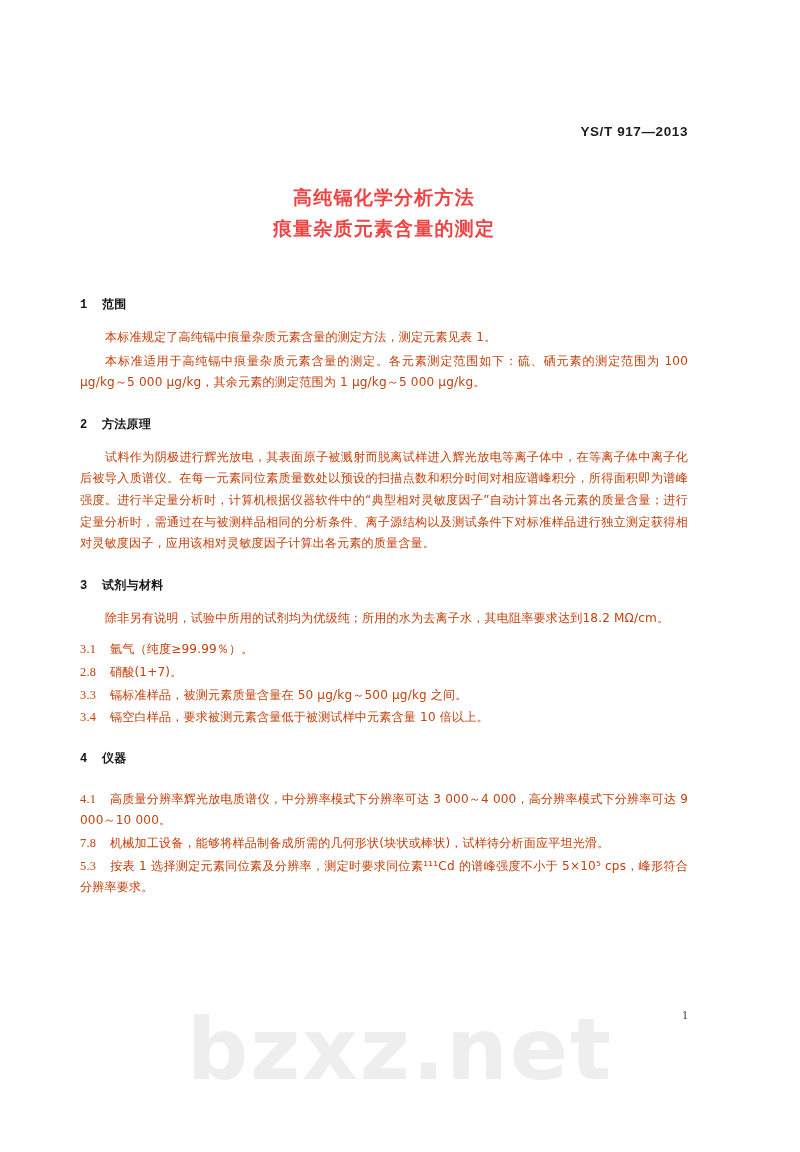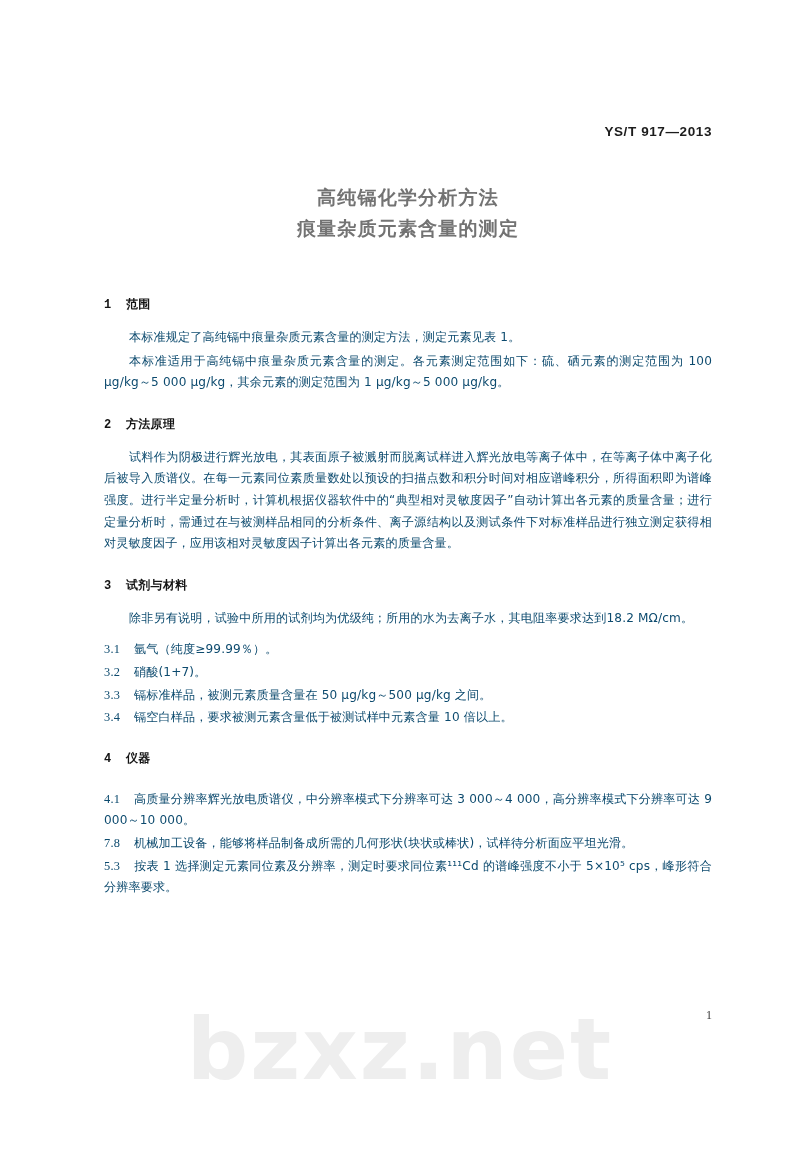--- a/index.html
+++ b/index.html
@@ -29,21 +29,21 @@
   .page::before {
     content: "";
     position: absolute;
     left: 0; top: 0; right: 0; bottom: 0;
     background: #ffffff;
     pointer-events: none;
   }
 
   .content {
     position: absolute;
-    left: 104px;
+    left: 80px;
     top: 0;
     width: 608px;
     height: 905px;
   }
 
   
   .std-header {
     position: absolute;
     top: 124px;
     right: 0;
@@ -62,21 +62,21 @@
     left: 0;
     width: 608px;
     text-align: center;
   }
   .title-line {
     font-family: "DejaVu Sans", "Liberation Sans", sans-serif;
     font-weight: bold;
     font-size: 19px;
     line-height: 31px;
     letter-spacing: 1.2px;
-    color: #737373;
+    color: #ef4444;
   }
 
   
   .body-area {
     position: absolute;
     top: 296px;
     left: 0;
     width: 608px;
   }
 
@@ -94,21 +94,21 @@
   }
 
   p.para {
     margin: 0 0 2px 0;
     font-family: "DejaVu Sans", "Liberation Sans", sans-serif;
     font-size: 12.1px;
     line-height: 21.6px;
     letter-spacing: 0.15px;
     text-align: justify;
     text-justify: inter-ideograph;
-    color: #0c4a6e;
+    color: #c2410c;
   }
   p.indent {
     text-indent: 25px;
   }
   p.item {
     margin: 0 0 1px 0;
   }
   p.item .lbl {
     display: inline-block;
     min-width: 30px;
@@ -185,21 +185,21 @@
         <span class="num">3</span><span>试剂与材料</span>
       </div>
       <p class="para indent">除非另有说明，试验中所用的试剂均为优级纯；所用的水为去离子水，其电阻率要求达到18.2 MΩ/cm。</p>
 
       <div class="gap-small"></div>
 
       <p class="para item">
         <span class="lbl lat">3.1</span><span>氩气（纯度≥99.99％）。</span>
       </p>
       <p class="para item">
-        <span class="lbl lat">3.2</span><span>硝酸(1+7)。</span>
+        <span class="lbl lat">2.8</span><span>硝酸(1+7)。</span>
       </p>
       <p class="para item">
         <span class="lbl lat">3.3</span><span>镉标准样品，被测元素质量含量在 50 μg/kg～500 μg/kg 之间。</span>
       </p>
       <p class="para item">
         <span class="lbl lat">3.4</span><span>镉空白样品，要求被测元素含量低于被测试样中元素含量 10 倍以上。</span>
       </p>
 
       <div class="gap-sec"></div>
 

